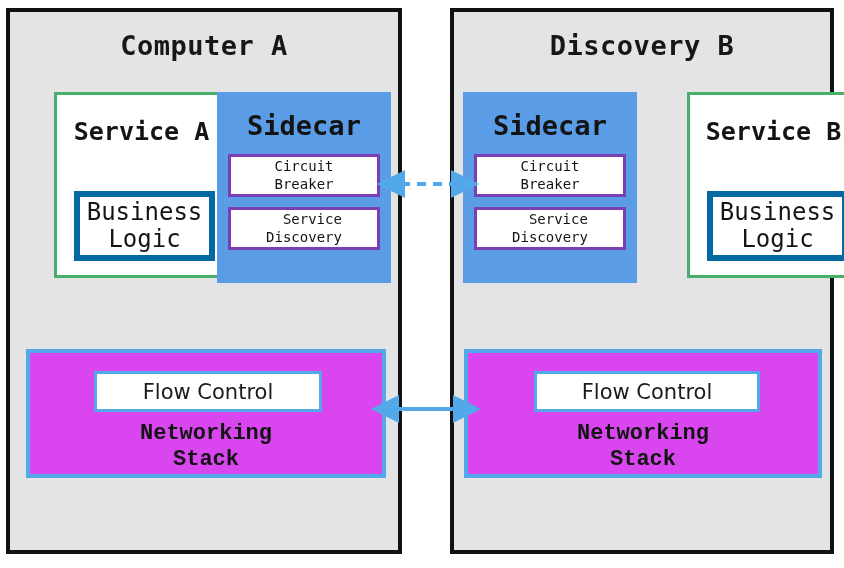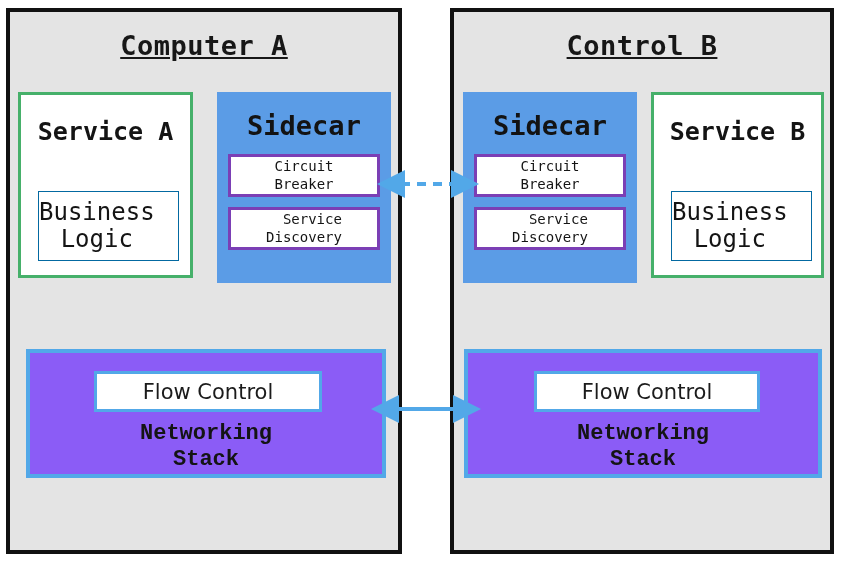--- a/index.html
+++ b/index.html
@@ -31,48 +31,48 @@
     left: 0;
     right: 0;
     top: 18px;
     text-align: center;
     font-family: "DejaVu Sans Mono", monospace;
     font-size: 27px;
     font-weight: 700;
     color: #171717;
     letter-spacing: 0.5px;
     white-space: nowrap;
-    text-decoration: underline;
   }
 
   
   .service-box {
     position: absolute;
     background: #ffffff;
     border: 3px solid #46b06a;
     box-sizing: border-box;
+    margin-left: 36px;
   }
   .service-title {
     position: absolute;
     left: 0; right: 0;
     text-align: center;
     font-family: "DejaVu Sans Mono", monospace;
     font-size: 25px;
     font-weight: 700;
     color: #141414;
     white-space: nowrap;
   }
   .business-logic {
     position: absolute;
     background: #ffffff;
-    border: 1px solid #0369a1;
+    border: 6px solid #0369a1;
     box-sizing: border-box;
     display: flex;
     align-items: center;
-    justify-content: flex-start;
+    justify-content: center;
     text-align: center;
     font-family: "DejaVu Sans Mono", monospace;
     font-size: 24px;
     color: #141414;
     line-height: 1.12;
   }
 
   
   .sidecar-box {
     position: absolute;
@@ -100,21 +100,21 @@
     text-align: right;
     font-family: "DejaVu Sans Mono", monospace;
     font-size: 14px;
     color: #141414;
     line-height: 1.22;
   }
 
   
   .netstack-box {
     position: absolute;
-    background: #8b5cf6;
+    background: #d946ef;
     border: 4px solid #52a8e8;
     box-sizing: border-box;
   }
   .flow-control {
     position: absolute;
     background: #ffffff;
     border: 3px solid #52a8e8;
     box-sizing: border-box;
     display: flex;
     align-items: center;
@@ -169,21 +169,21 @@
   </div>
 
   <div class="netstack-box" style="left:26px; top:349px; width:360px; height:129px;">
     <div class="flow-control" style="left:64px; top:18px; width:228px; height:41px;">
       <span>Flow Control</span>
     </div>
     <div class="netstack-label" style="top:68px;">Networking<br>Stack</div>
   </div>
 
   <div class="computer" id="computer-b">
-    <div class="computer-title">Control B</div>
+    <div class="computer-title">Discovery B</div>
   </div>
 
   <div class="sidecar-box" style="left:463px; top:92px; width:174px; height:191px;">
     <div class="sidecar-title" style="top:18px;">Sidecar</div>
     <div class="sidecar-sub" style="left:11px; top:62px; width:152px; height:43px;">
       <span>Circuit<br>Breaker</span>
     </div>
     <div class="sidecar-sub" style="left:11px; top:115px; width:152px; height:43px;">
       <span>Service<br>Discovery</span>
     </div>

